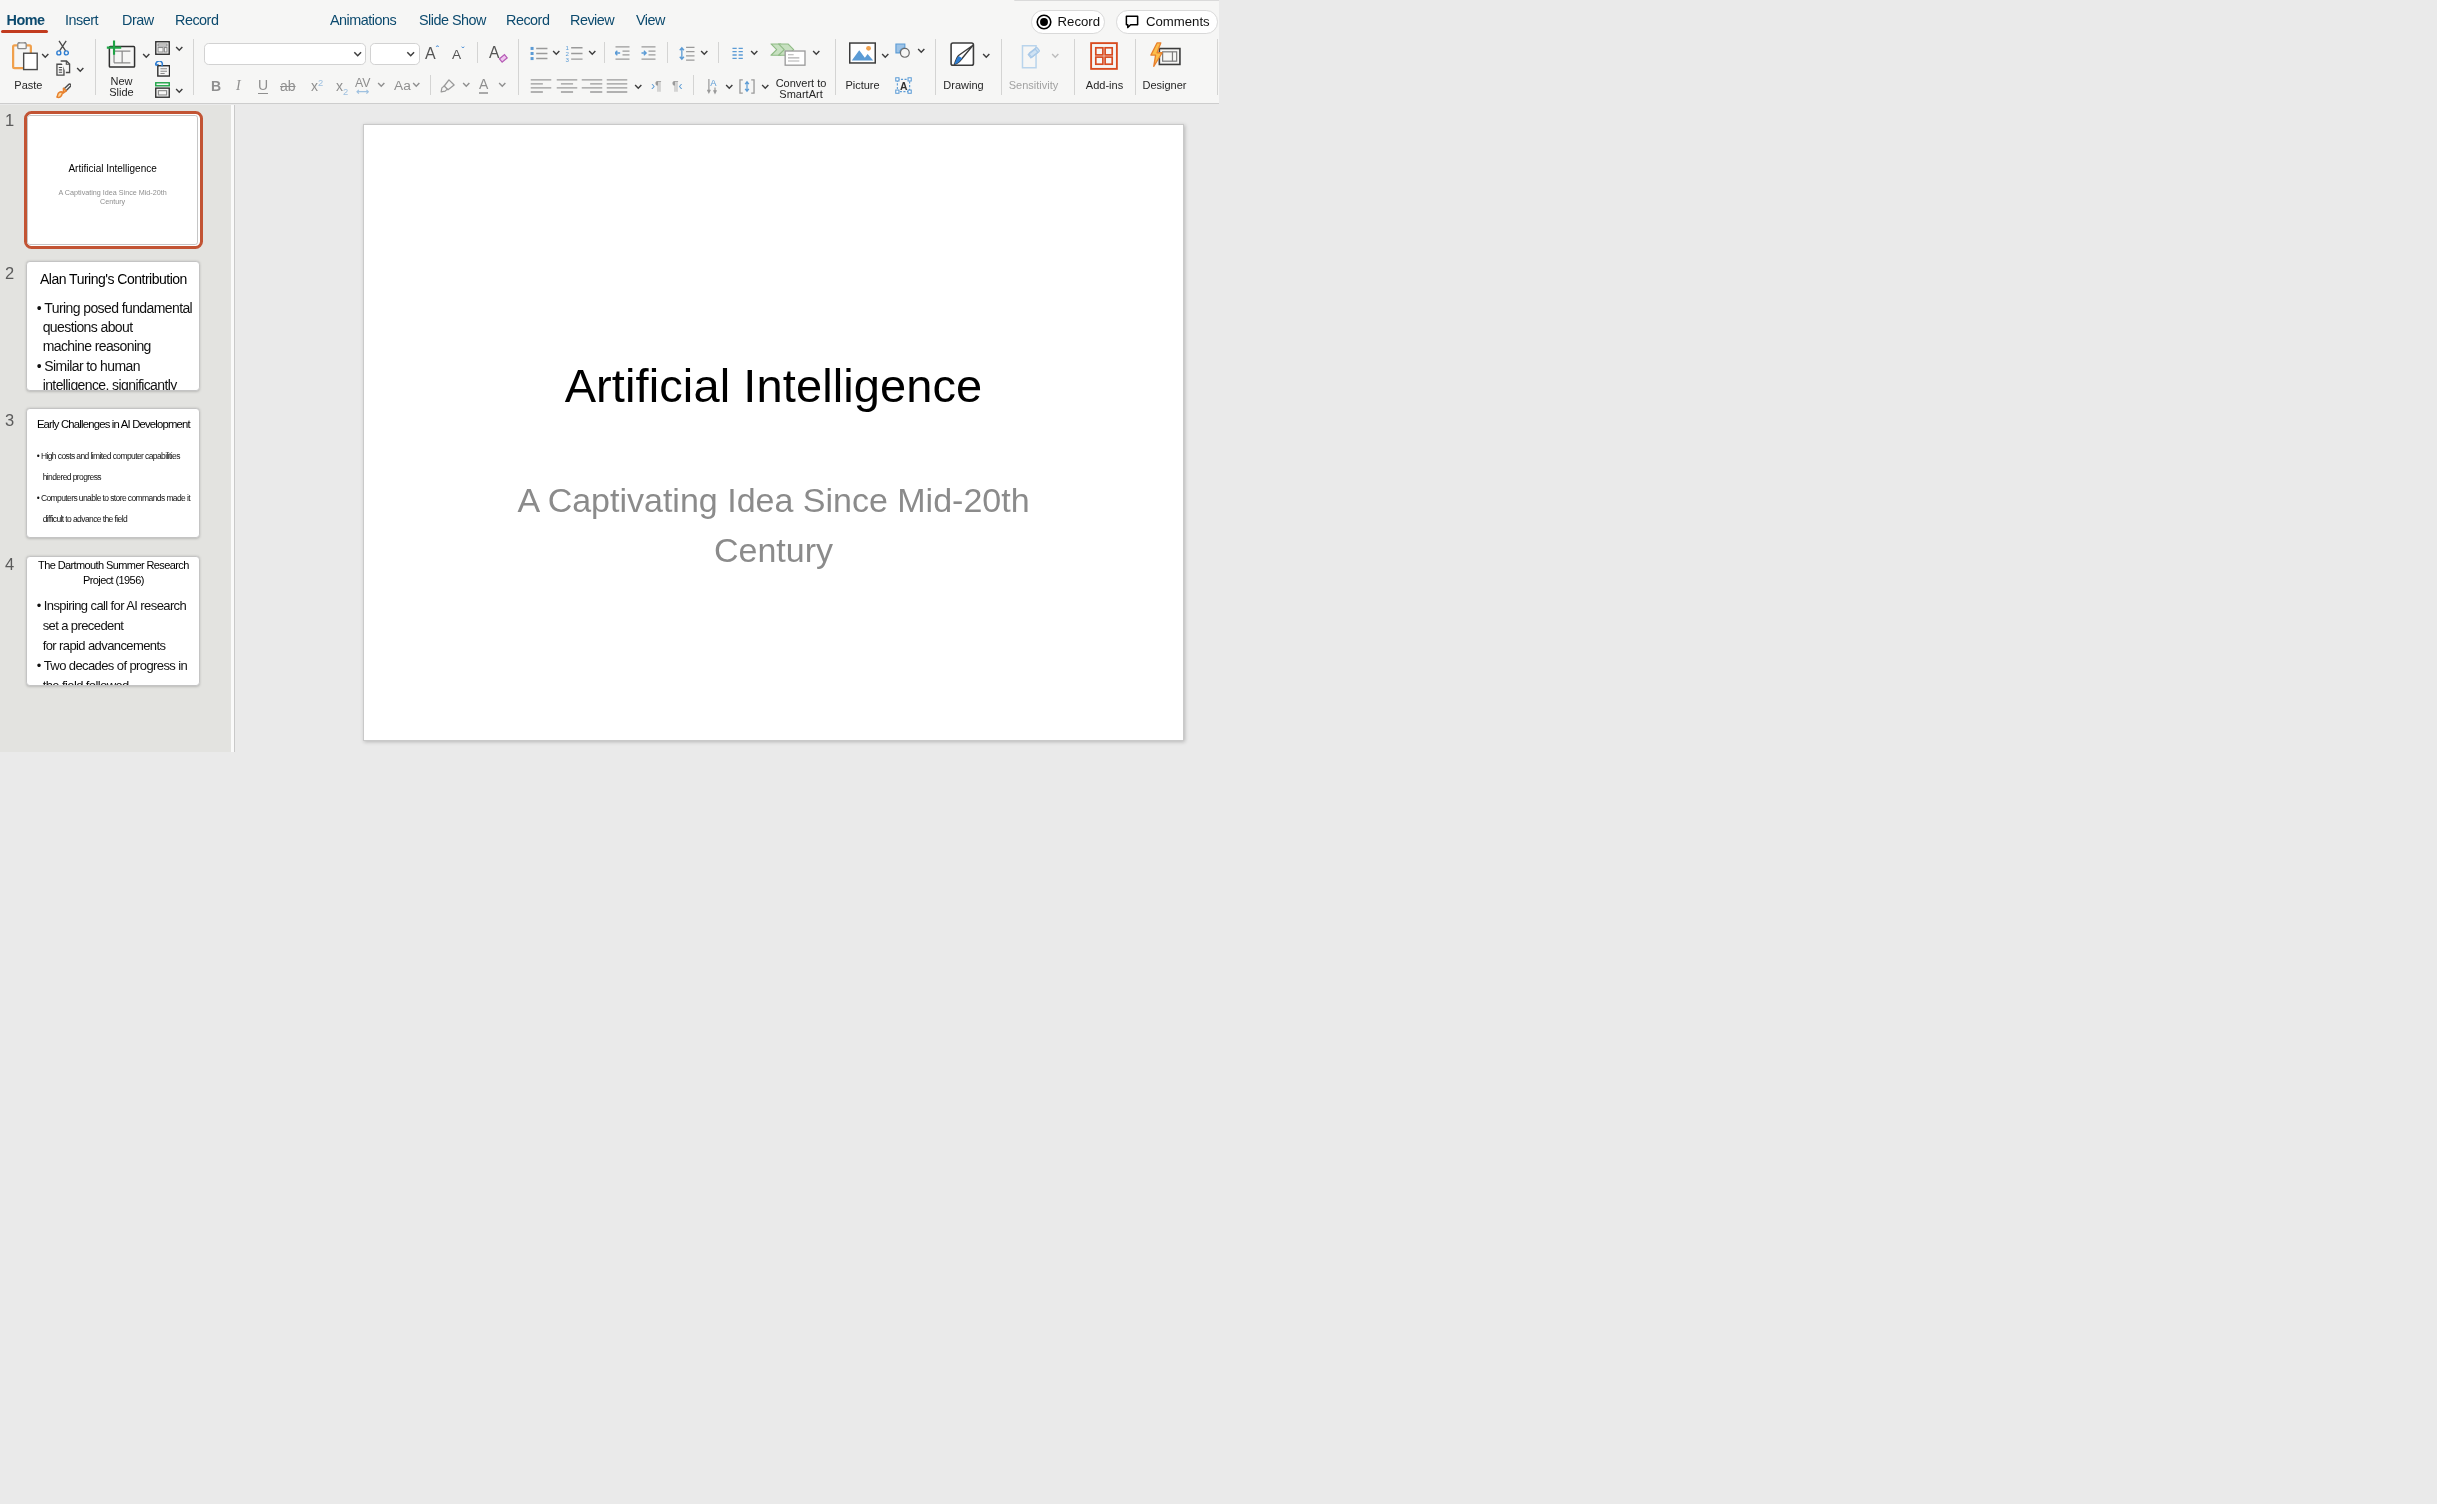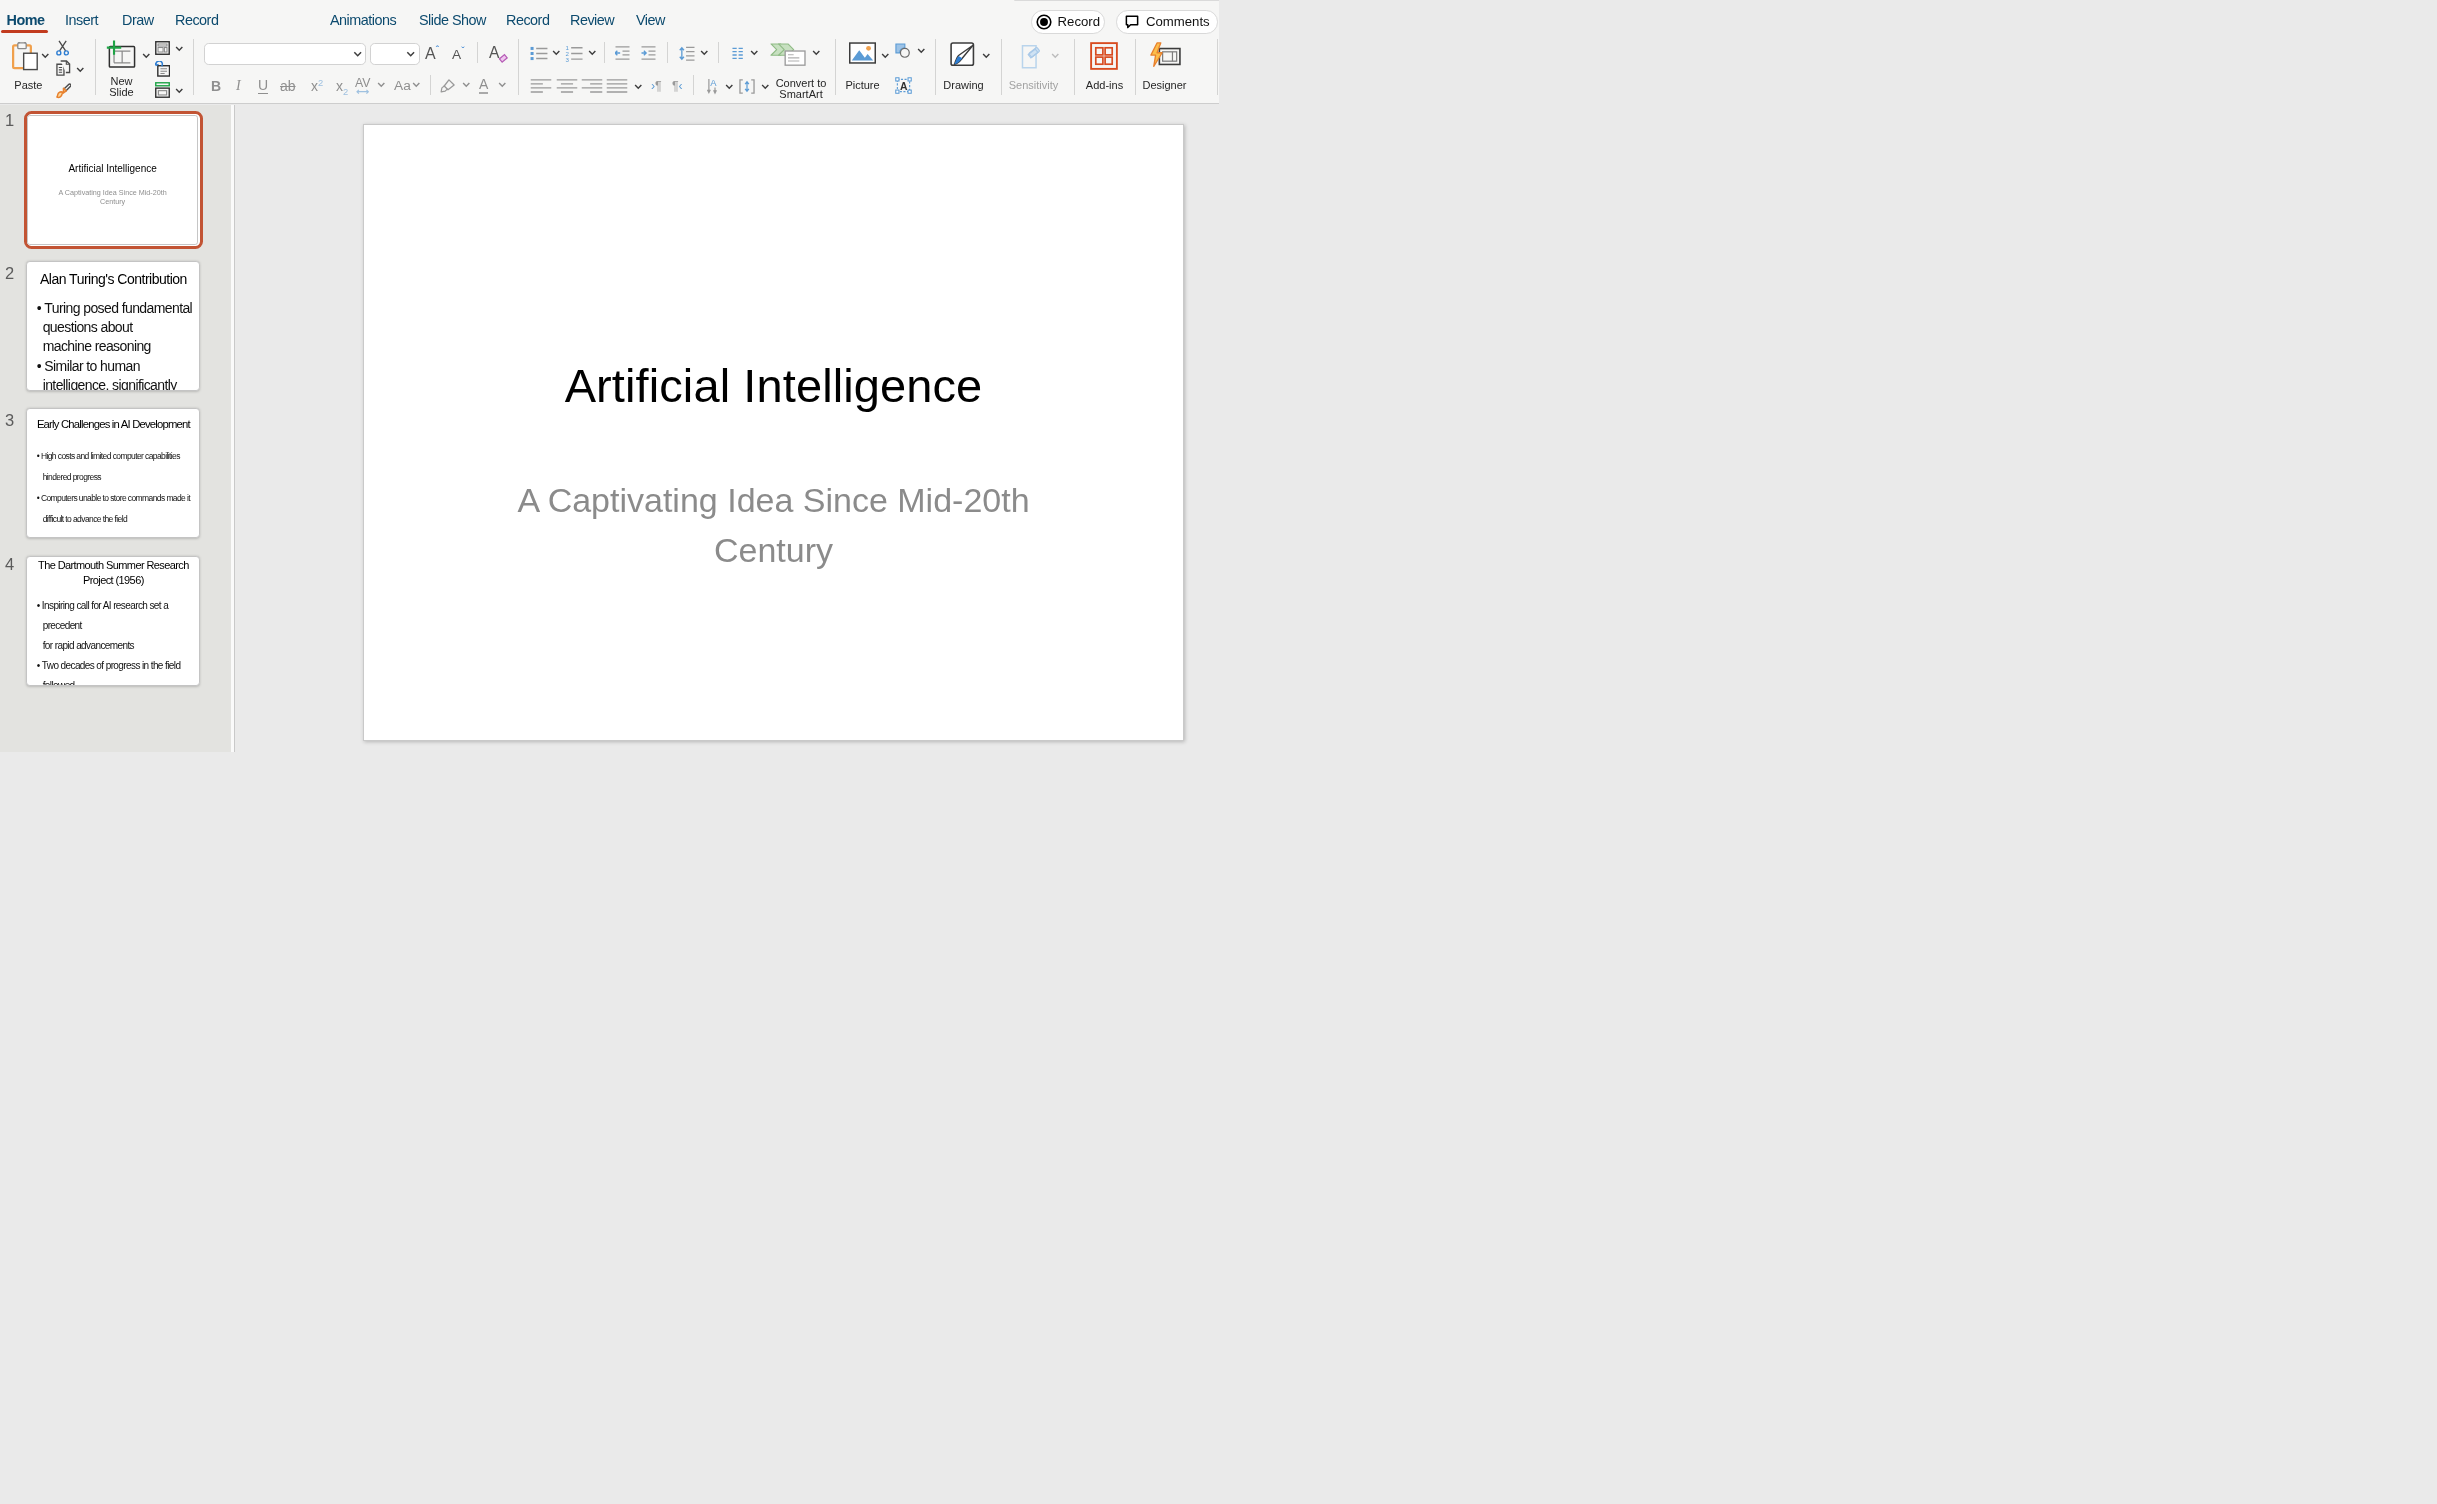--- a/index.html
+++ b/index.html
@@ -355,21 +355,21 @@
 <div class="thumb" style="top:408px;">
   <div class="tcen" style="top:8.5px; font-size:11.3px; letter-spacing:-0.8px;">Early Challenges in AI Development</div>
   <div class="tbul" style="left:9.4px; top:37px; width:156px; font-size:8.5px; letter-spacing:-0.6px; line-height:21px;">
     <p>•&nbsp;High costs and limited computer capabilities<br>hindered progress</p>
     <p>•&nbsp;Computers unable to store commands made it<br>difficult to advance the field</p>
   </div>
 </div>
 
 <div class="thumb" style="top:556px;">
   <div class="tcen" style="top:1.4px; font-size:11px; letter-spacing:-0.6px; line-height:14.4px;">The Dartmouth Summer Research<br>Project (1956)</div>
-  <div class="tbul" style="left:9.4px; top:39px; width:156px; font-size:10px; letter-spacing:-0.6px; line-height:20px;">
+  <div class="tbul" style="left:9.4px; top:39px; width:156px; font-size:13px; letter-spacing:-0.6px; line-height:20px;">
     <p>•&nbsp;Inspiring call for AI research set a precedent<br>for rapid advancements</p>
     <p>•&nbsp;Two decades of progress in the field followed<br>this project's spark</p>
   </div>
 </div>
 
 <div id="canvas">
   <div id="mtitle">Artificial Intelligence</div>
   <div id="msub">A Captivating Idea Since Mid-20th<br>Century</div>
 </div>
 

